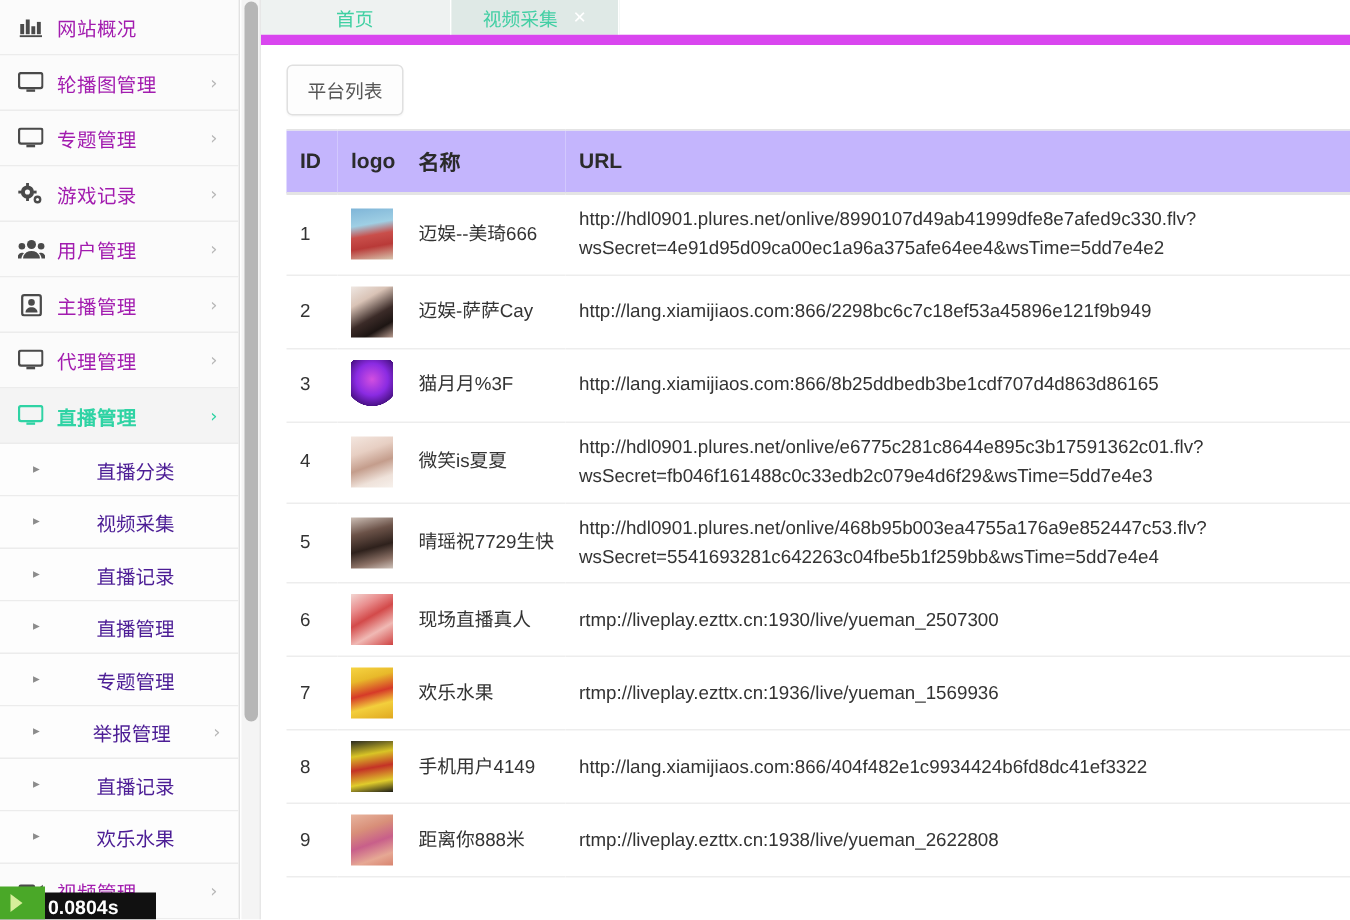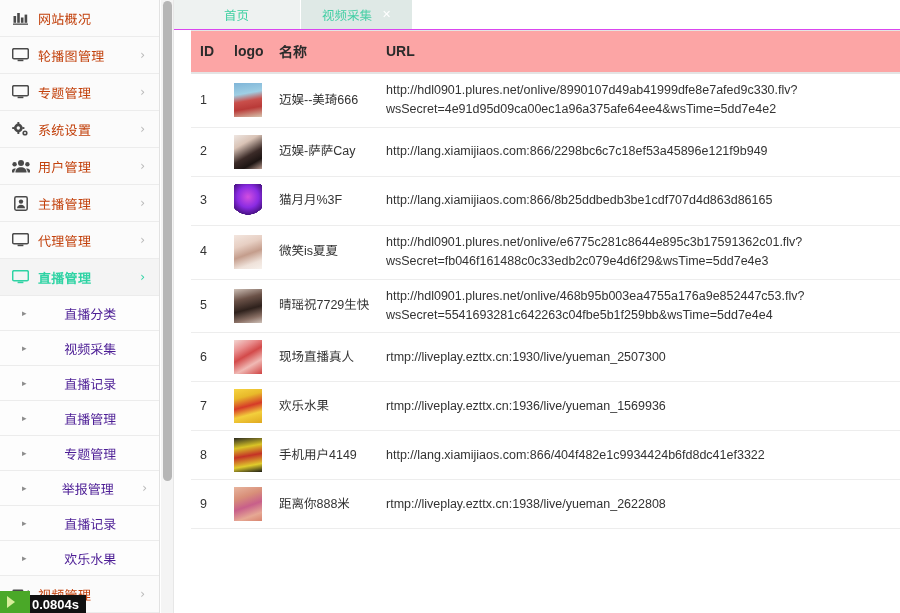--- a/index.html
+++ b/index.html
@@ -49,21 +49,21 @@
     display: inline-flex;
     align-items: center;
     justify-content: center;
     color: #4a4a4a;
   }
   .nav-item .nv-ico svg { display:block; }
   .nav-item .nv-label {
     flex: 1;
     font-size: 13px;
     letter-spacing: .3px;
-    color: #c2410c;
+    color: #a21caf;
   }
   .nav-item .nv-arrow {
     color: #b8b8b8;
     font-size: 12px;
     font-family: "DejaVu Sans", sans-serif;
     line-height: 1;
     padding-right: 2px;
   }
   .nav-item.active { background: #f4f4f4; justify-content: center; }
   .nav-item.active .nv-label { color: #2fd3a4; font-weight: bold; }
@@ -116,21 +116,21 @@
     position: relative;
     background: #ffffff;
     margin-left: 13px;
     overflow: hidden;
   }
 
   
   #tabbar {
     height: 30px;
     background: #eef2f1;
-    border-bottom: 1px solid #d946ef;
+    border-bottom: 7px solid #d946ef;
     display: flex;
     align-items: stretch;
     position: relative;
   }
   .tab {
     display: flex;
     align-items: center;
     justify-content: center;
     padding: 0 16px;
     font-size: 12.5px;
@@ -188,21 +188,21 @@
   }
   table.dt thead th {
     border-top: 1px solid #e4e4e4;
     border-bottom: 2px solid #e4e4e4;
     padding: 10px 9px 11px;
     text-align: left;
     font-size: 14px;
     font-weight: bold;
     color: #2b2b2b;
     vertical-align: middle;
-    background: #fca5a5;
+    background: #c4b5fd;
   }
   table.dt tbody td {
     border-bottom: 1px solid #ededed;
     padding: 7px 9px;
     vertical-align: middle;
     color: #333;
     font-size: 12.5px;
     line-height: 1.55;
     background: #fff;
   }
@@ -245,21 +245,21 @@
   
   #loadbadge {
     position: absolute;
     left: 0; bottom: 0;
     z-index: 60;
     background: #111111;
     color: #ffffff;
     font-family: "Liberation Sans", sans-serif;
     font-size: 13px;
     font-weight: bold;
-    padding: 2px 7px 3px 32px;
+    padding: 2px 25px 3px 32px;
     line-height: 15px;
     height: 18px;
     overflow: hidden;
     white-space: nowrap;
   }
   #loadbadge-ico {
     position: absolute;
     left: 0; bottom: 0;
     width: 30px; height: 22px;
     background: #4aa828;
@@ -323,21 +323,21 @@
             <circle cx="6.3" cy="6" r="1.7" fill="#fbfbfb"></circle>
             <circle cx="13" cy="11" r="1" fill="#fbfbfb"></circle>
             <g fill="currentColor">
               <rect x="5.4" y="0" width="1.9" height="2.1"></rect>
               <rect x="5.4" y="9.9" width="1.9" height="2.1"></rect>
               <rect x="0.2" y="5.1" width="2.1" height="1.9"></rect>
               <rect x="10.3" y="5.1" width="2.1" height="1.9"></rect>
             </g>
           </svg>
         </span>
-        <span class="nv-label">系统设置</span>
+        <span class="nv-label">游戏记录</span>
         <span class="nv-arrow">›</span>
       </div>
       <div class="nav-item">
         <span class="nv-ico">
           <svg width="18" height="14" viewBox="0 0 18 14">
             <g fill="currentColor">
               <circle cx="9" cy="4" r="3"></circle>
               <path d="M3.4 13.4c0-3.2 2.5-5.1 5.6-5.1s5.6 1.9 5.6 5.1z"></path>
               <circle cx="2.6" cy="5.2" r="2.2"></circle>
               <path d="M-0.4 13.4c0-2.3 1.3-3.9 3-3.9 0.5 0 1 .1 1.4.3-1 .9-1.6 2.2-1.7 3.6z"></path>
@@ -434,20 +434,23 @@
         <div class="tab home">
           <span>首页</span>
         </div>
         <div class="tab active">
           <span>视频采集</span>
           <span class="tab-close">✕</span>
         </div>
         <div id="tab-filler"></div>
       </div>
 
+    <div id="btnbar">
+      <button class="plat-btn">平台列表</button>
+    </div>
 
     <div id="tablewrap">
       <table class="dt">
         <thead>
           <tr>
             <th class="c-id">ID</th>
             <th class="c-logo">logo</th>
             <th class="c-name">名称</th>
             <th class="c-url">URL</th>
           </tr>

